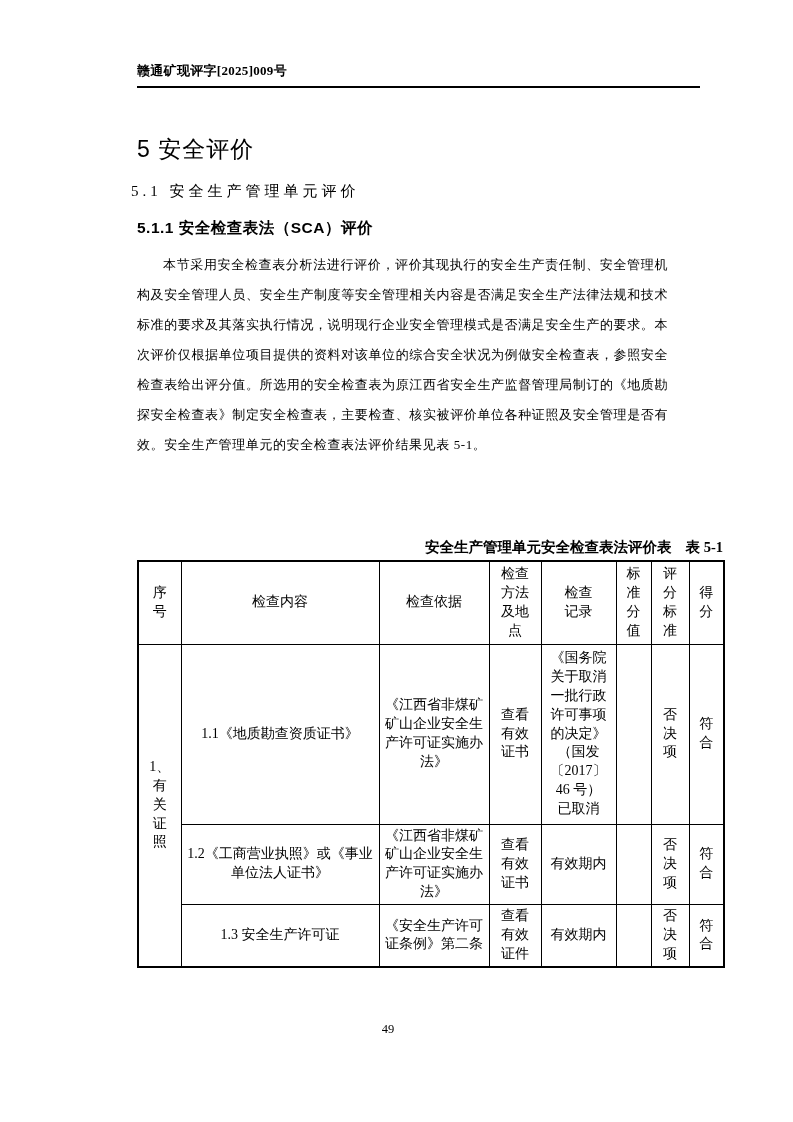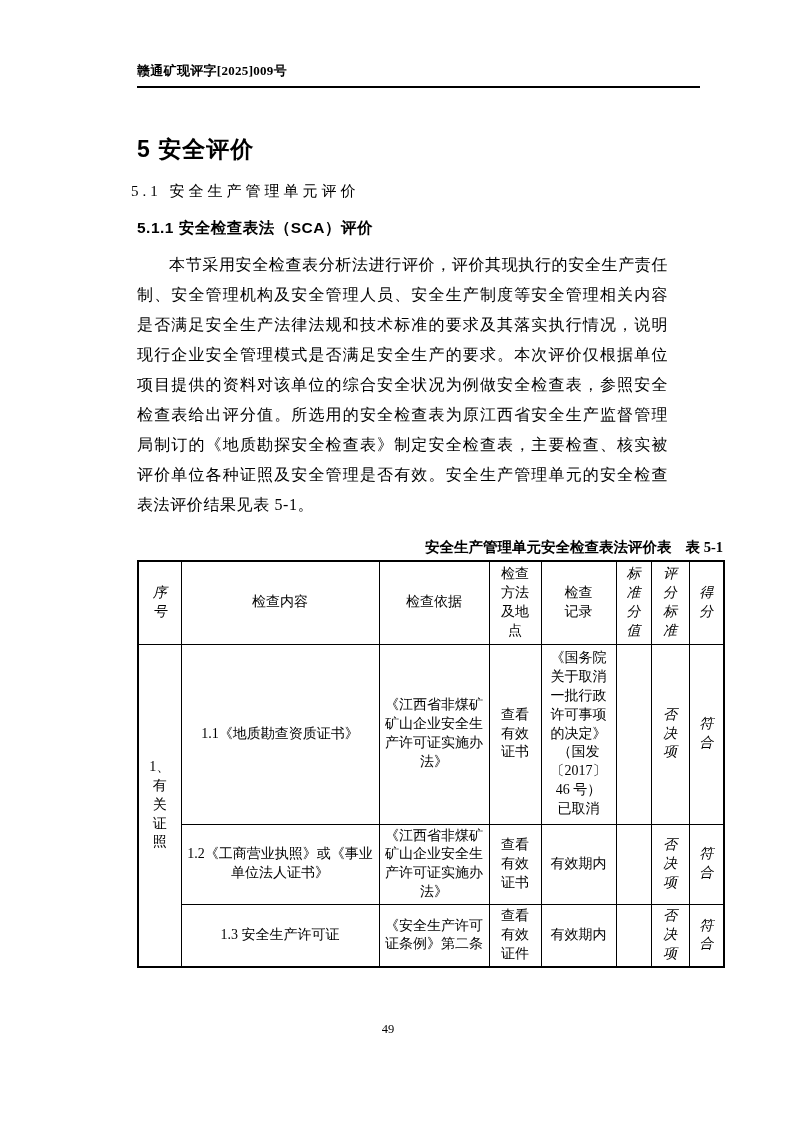--- a/index.html
+++ b/index.html
@@ -17,35 +17,35 @@
     display:flex;justify-content:space-between;align-items:flex-end;
     font-size:13px;font-weight:bold;letter-spacing:0.3px;
   }
   .doc-header-rule{
     position:absolute;left:137px;top:86px;width:563px;height:2px;background:#000;
   }
   
   .h1{
     position:absolute;left:137px;top:134px;
     font-family:"Liberation Sans", sans-serif;
-    font-size:23px;font-weight:bold;letter-spacing:1px;
+    font-size:23px;font-weight:normal;letter-spacing:1px;
   }
   .h2{
     position:absolute;left:131px;top:182px;
     font-size:15px;font-weight:normal;letter-spacing:4px;
   }
   .h3{
     position:absolute;left:137px;top:218px;
     font-family:"Liberation Sans", sans-serif;
     font-size:15.5px;font-weight:bold;letter-spacing:0.5px;
   }
   
   .para{
     position:absolute;left:137px;top:250px;width:531px;
-    font-size:16px;line-height:30px;letter-spacing:0.6px;
+    font-size:13px;line-height:30px;letter-spacing:0.6px;
     text-align:justify;text-indent:2em;
   }
   
   .tbl-title{
     position:absolute;left:137px;top:538px;width:586px;
     text-align:right;font-size:14.5px;font-weight:bold;
   }
   .tbl-title .ref{margin-left:14px;}
   table.eval{
     position:absolute;left:137px;top:560px;
@@ -55,21 +55,21 @@
   }
   table.eval th, table.eval td{
     border:1px solid #000;
     padding:2px 3px;
     text-align:center;vertical-align:middle;
     font-weight:normal;
     word-break:break-all;overflow-wrap:anywhere;
   }
   table.eval{border:2px solid #000;}
   td.cell-content{text-align:left;padding-left:5px;}
-  .vs16{display:inline-block;max-width:17px;vertical-align:middle;font-style:italic;}
+  .vs16{display:inline-block;max-width:17px;vertical-align:middle;}
   .vs24{display:inline-block;max-width:24px;vertical-align:middle;}
   .vs30{display:inline-block;max-width:30px;vertical-align:middle;}
   .vs58{display:inline-block;max-width:58px;vertical-align:middle;}
   tr.hdr{height:83px;}
   tr.r1{height:180px;}
   tr.r2{height:80px;}
   tr.r3{height:57px;}
   
   .page-num{
     position:absolute;left:0;top:1022px;width:776px;

